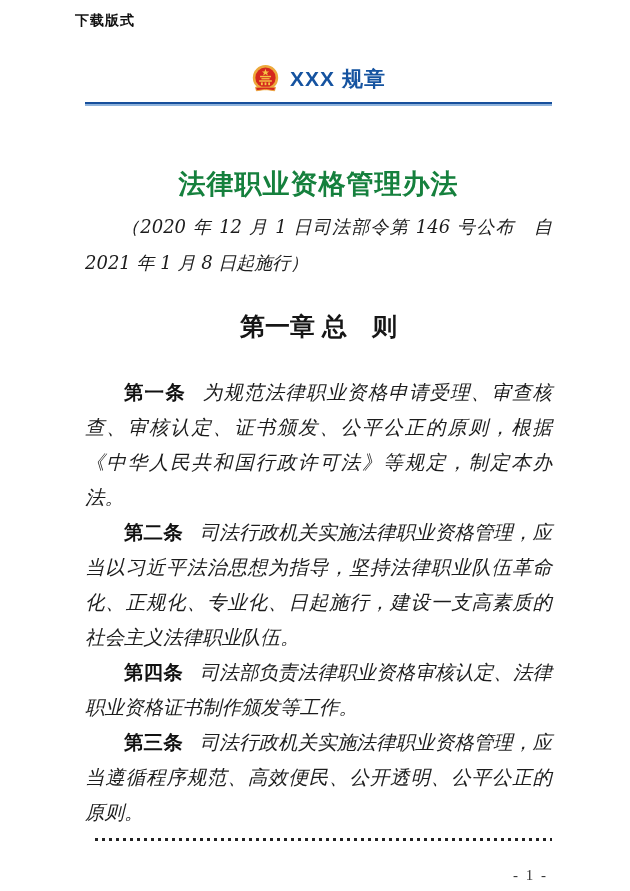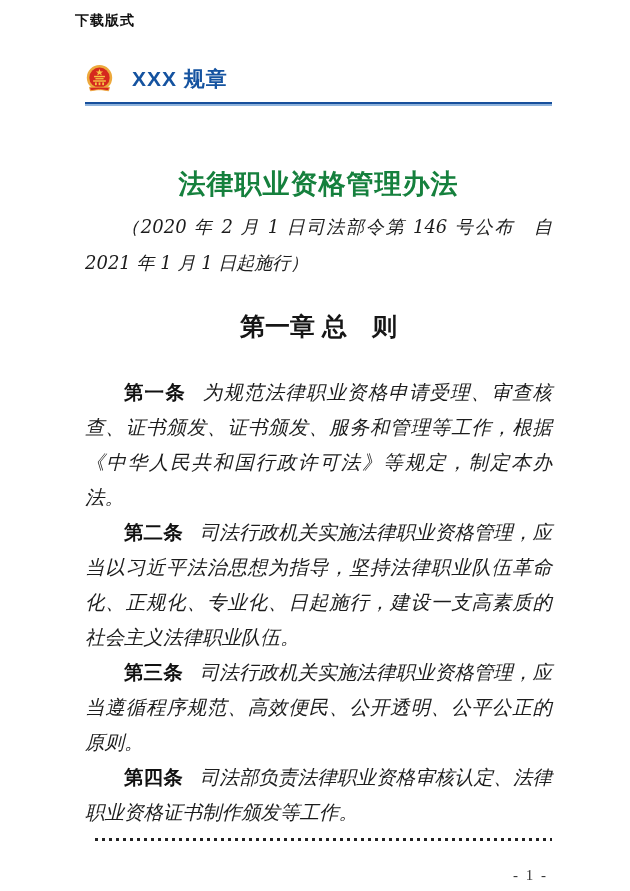--- a/index.html
+++ b/index.html
@@ -28,22 +28,23 @@
   }
   .header {
     position: absolute;
     left: 85px;
     right: 78px;
     top: 60px;
   }
   .brand {
     display: flex;
     align-items: center;
-    gap: 18px;
+    gap: 10px;
     height: 38px;
+    justify-content: center;
   }
   .emblem {
     width: 29px;
     height: 34px;
     display: inline-block;
     flex: 0 0 auto;
   }
   .brand-text {
     font-family: "Liberation Sans", sans-serif;
     font-size: 21px;
@@ -155,29 +156,29 @@
       </span>
       <span class="brand-text">XXX 规章</span>
     </div>
     <div class="rule"></div>
   </div>
 
   <div class="doc">
 
     <h1 class="title">法律职业资格管理办法</h1>
 
-    <p class="promulgation">（2020 年 2 月 1 日司法部令第 146 号公布　自 2021 年 1 月 1 日起施行）</p>
+    <p class="promulgation">（2020 年 12 月 1 日司法部令第 146 号公布　自 2021 年 1 月 8 日起施行）</p>
 
     <h2 class="chapter">第一章 总　则</h2>
 
     <div class="articles">
-      <p class="article"><span class="art-label">第一条</span><span class="art-text">为规范法律职业资格申请受理、审查核查、证书颁发、证书颁发、服务和管理等工作，根据《中华人民共和国行政许可法》等规定，制定本办法。</span></p>
+      <p class="article"><span class="art-label">第一条</span><span class="art-text">为规范法律职业资格申请受理、审查核查、审核认定、证书颁发、公平公正的原则，根据《中华人民共和国行政许可法》等规定，制定本办法。</span></p>
       <p class="article"><span class="art-label">第二条</span><span class="art-text">司法行政机关实施法律职业资格管理，应当以习近平法治思想为指导，坚持法律职业队伍革命化、正规化、专业化、日起施行，建设一支高素质的社会主义法律职业队伍。</span></p>
+      <p class="article"><span class="art-label">第四条</span><span class="art-text">司法部负责法律职业资格审核认定、法律职业资格证书制作颁发等工作。</span></p>
       <p class="article"><span class="art-label">第三条</span><span class="art-text">司法行政机关实施法律职业资格管理，应当遵循程序规范、高效便民、公开透明、公平公正的原则。</span></p>
-      <p class="article"><span class="art-label">第四条</span><span class="art-text">司法部负责法律职业资格审核认定、法律职业资格证书制作颁发等工作。</span></p>
     </div>
 
     <div class="dotted"></div>
 
     <div class="page-number">- 1 -</div>
 
     <div class="rule rule-bottom"></div>
 
   </div>
 

